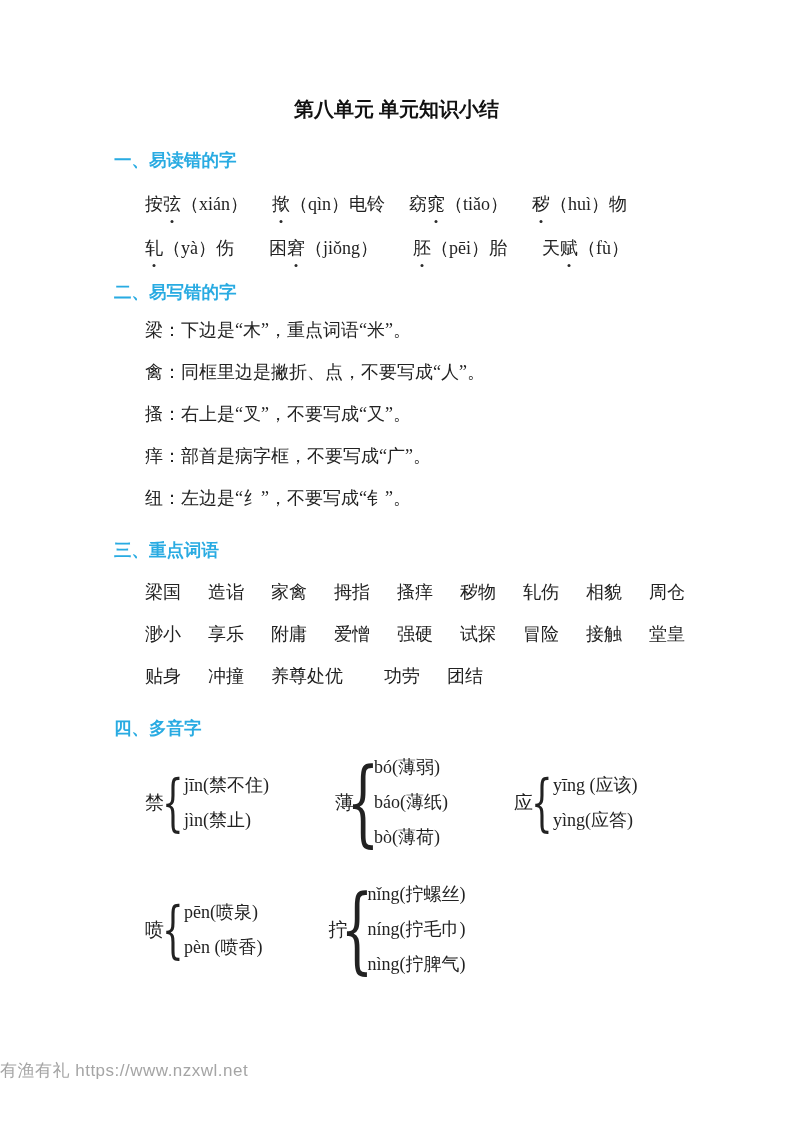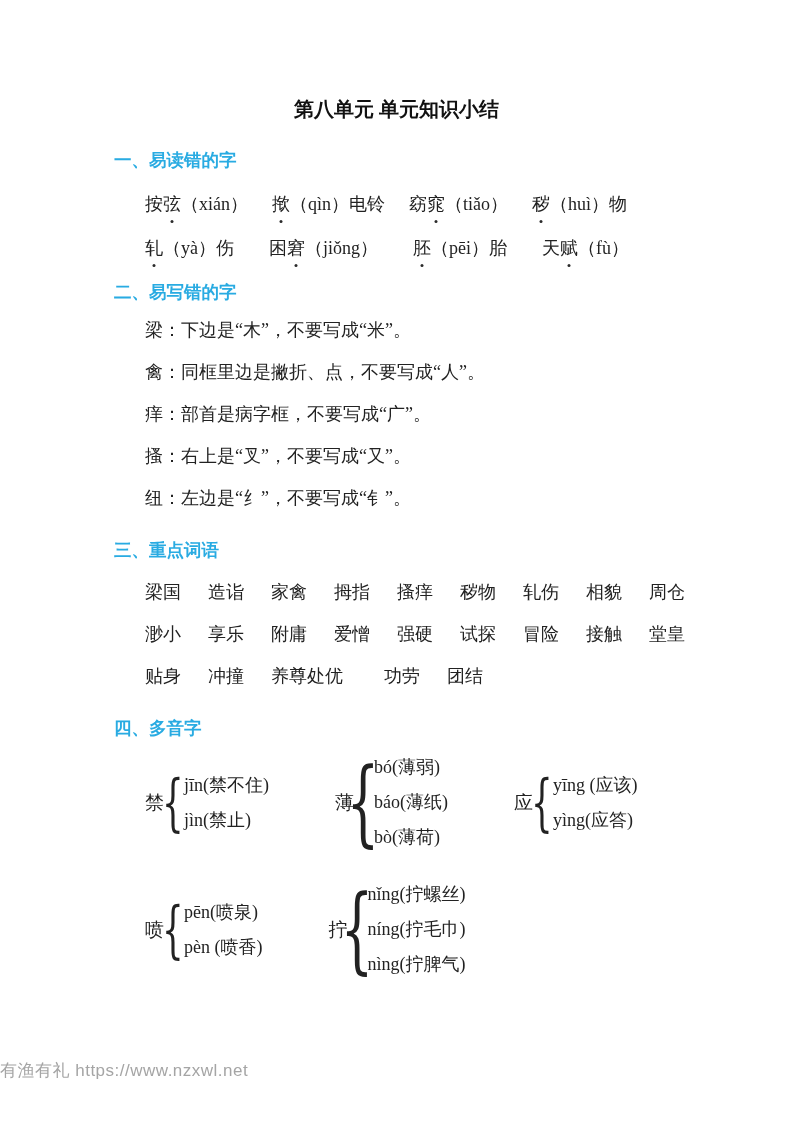--- a/index.html
+++ b/index.html
@@ -128,24 +128,24 @@
           <span class="phrase">困<span class="emph">窘</span>（jiǒng）</span>
           <span class="phrase"><span class="emph">胚</span>（pēi）胎</span>
           <span class="phrase">天<span class="emph">赋</span>（fù）</span>
         </div>
       </div>
   </div>
 
   <div>
     <div class="sec-heading tight">二、易写错的字</div>
     <div id="miswrite-lines">
-        <div class="note-line first">梁：下边是“木”，不要写成“米”。</div>
+        <div class="note-line first">梁：下边是“木”，重点词语“米”。</div>
         <div class="note-line">禽：同框里边是撇折、点，不要写成“人”。</div>
+        <div class="note-line">搔：右上是“叉”，不要写成“又”。</div>
         <div class="note-line">痒：部首是病字框，不要写成“广”。</div>
-        <div class="note-line">搔：右上是“叉”，不要写成“又”。</div>
         <div class="note-line">纽：左边是“纟”，不要写成“钅”。</div>
       </div>
   </div>
 
   <div>
     <div class="sec-heading">三、重点词语</div>
     <div id="word-rows">
         <div class="word-row first">
           <span class="word">梁国</span>
           <span class="word">造诣</span>

